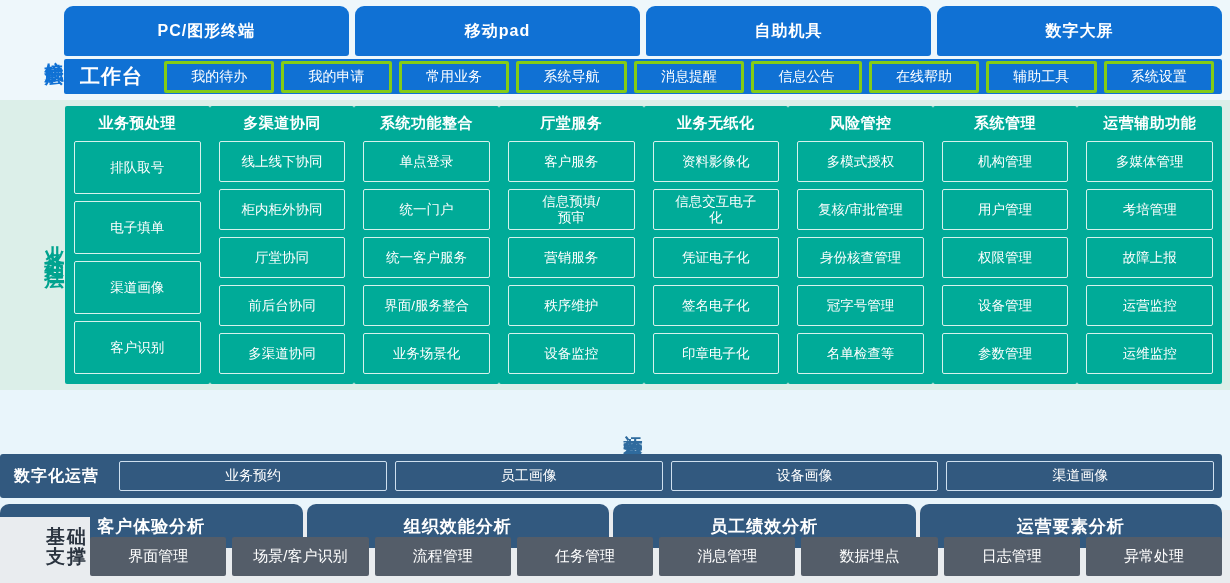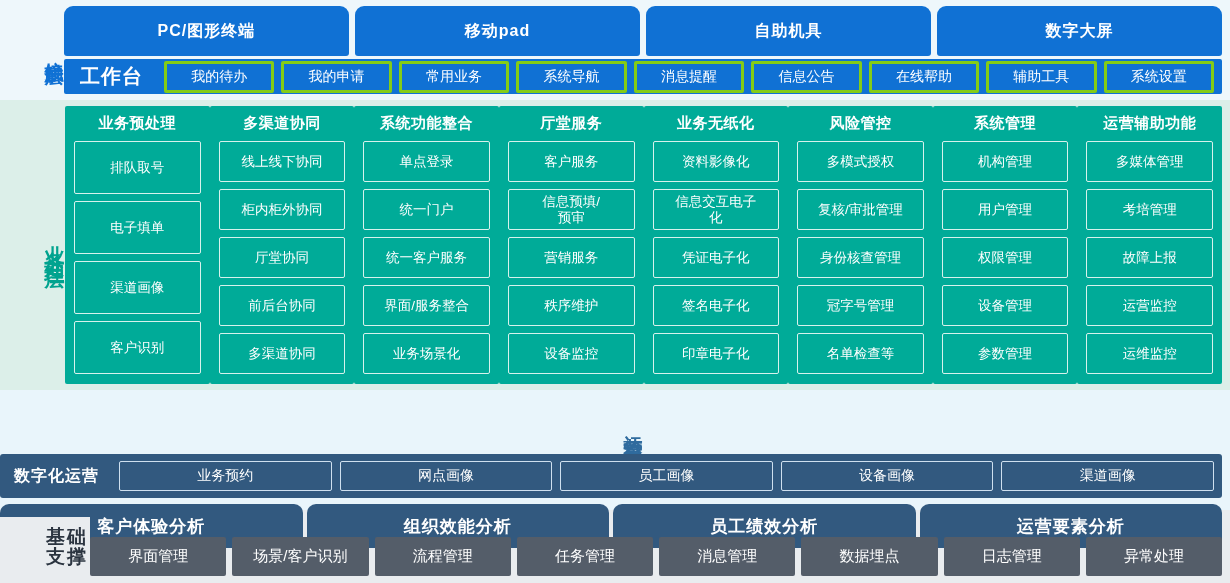--- a/index.html
+++ b/index.html
@@ -228,21 +228,20 @@
   </div>
 
   <div class="band" id="band-ops">
     <div class="band-label">
       <span class="vtext">运营管控</span>
     </div>
     <div class="band-body">
       <div class="ops-row1">
         <div class="ops-title">数字化运营</div>
         <div class="ops-chip">业务预约</div>
-        <div class="ops-chip">网点画像</div>
         <div class="ops-chip">员工画像</div>
         <div class="ops-chip">设备画像</div>
         <div class="ops-chip">渠道画像</div>
       </div>
       <div class="ops-row2">
         <div class="ops-box">客户体验分析</div>
         <div class="ops-box">组织效能分析</div>
         <div class="ops-box">员工绩效分析</div>
         <div class="ops-box">运营要素分析</div>
       </div>

